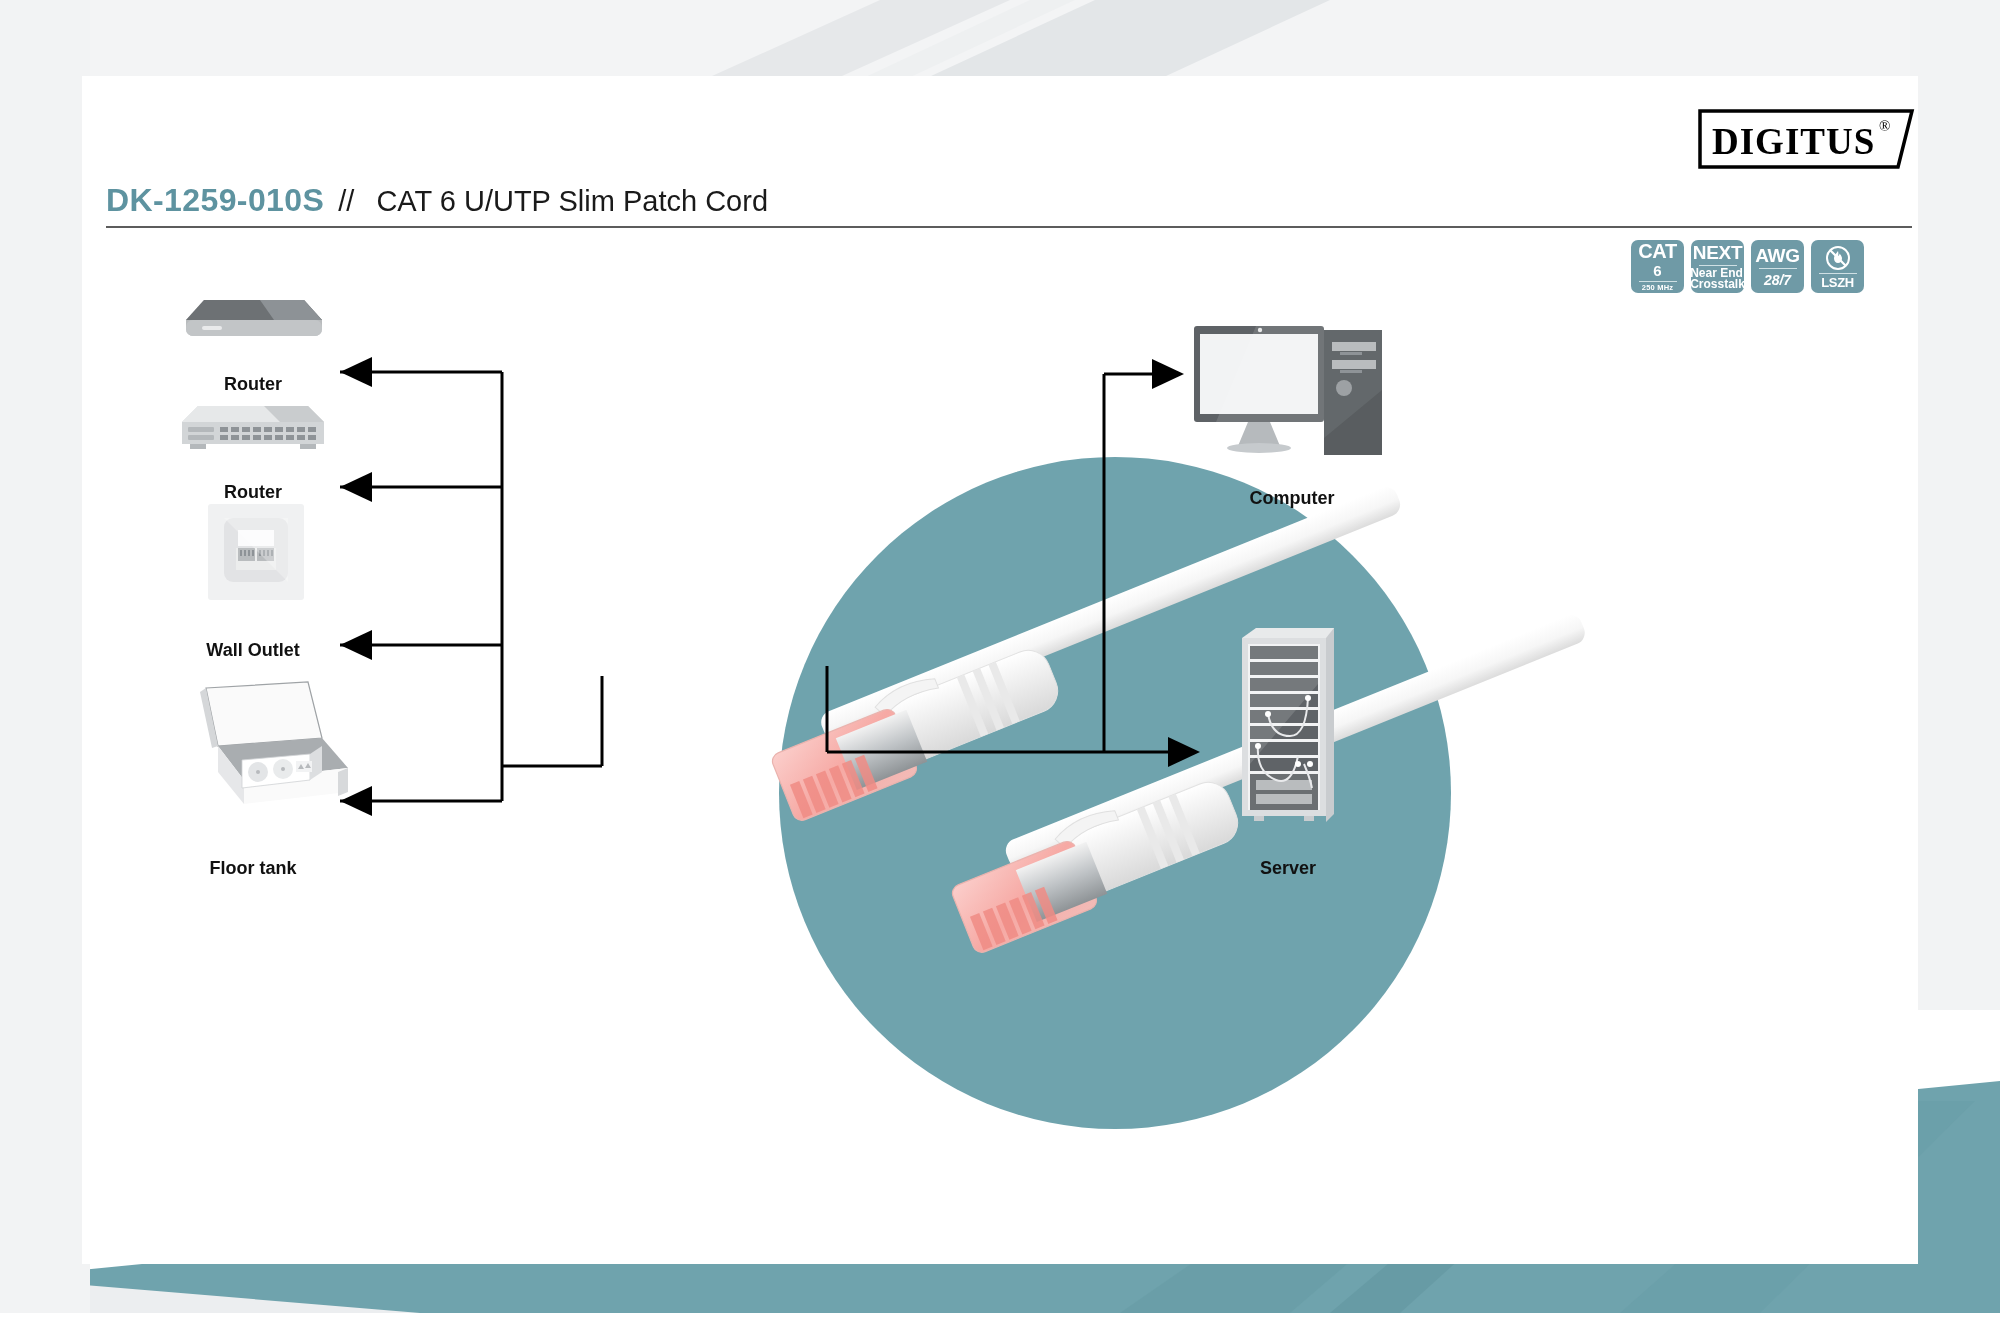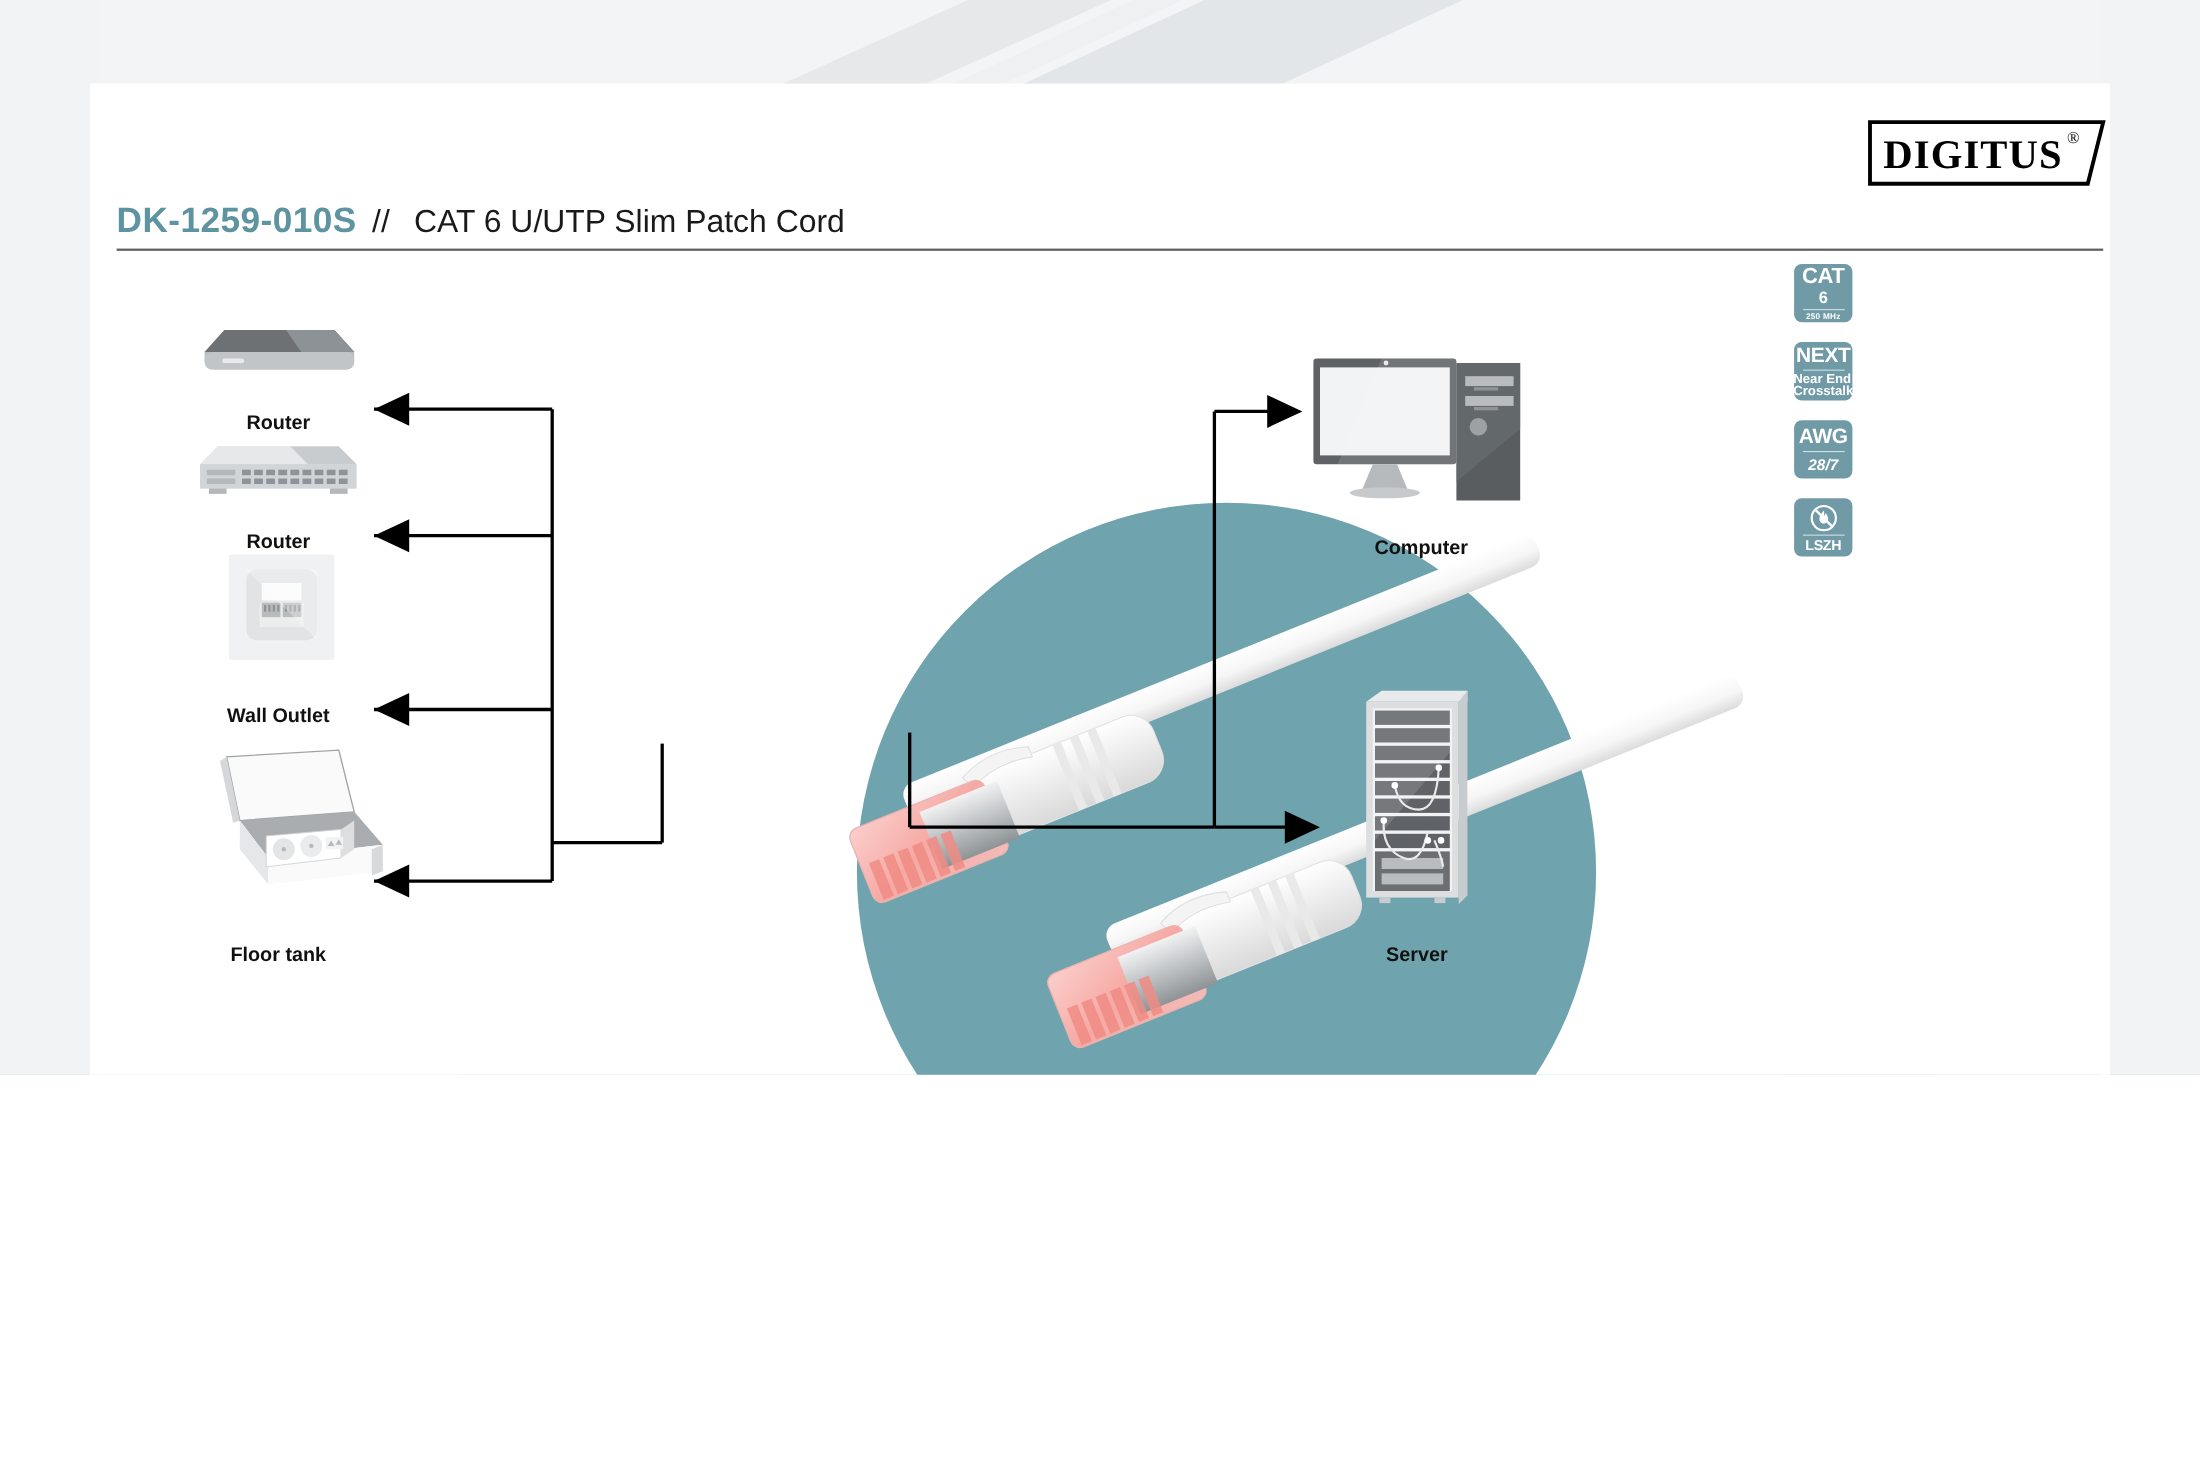--- a/index.html
+++ b/index.html
@@ -1,21 +1,21 @@
 <!DOCTYPE html>
 <html><head>
 <meta charset="utf-8">
 <style>
   html,body{margin:0;padding:0;}
   body{
     width:2000px;height:1333px;overflow:hidden;
     font-family:"Liberation Sans", sans-serif;
     background:#ffffff;
   }
-  .stage{position:relative;width:2000px;height:977px;overflow:hidden;background:#ffffff;}
+  .stage{position:relative;width:2000px;height:1313px;overflow:hidden;background:#ffffff;}
 
   
   .bg-top{position:absolute;left:0;top:0;width:2000px;height:92px;background:#f3f4f5;}
   .bg-stripe{position:absolute;background:#e8eaeb;}
   .bg-bottom-wedge{position:absolute;left:0;bottom:0;width:2000px;height:330px;overflow:hidden;}
 
   
   .card{
     position:absolute;left:82px;top:76px;width:1836px;height:1188px;
     background:#ffffff;
@@ -39,21 +39,21 @@
     font-size:32px;font-weight:700;color:#5e93a0;letter-spacing:.4px;
     font-family:"Liberation Sans", sans-serif;
   }
   .title-rest{
     font-size:29px;color:#1a1a1a;font-weight:400;margin-left:14px;
     font-family:"Liberation Sans", sans-serif;
   }
   .title-rule{position:absolute;left:106px;top:226px;width:1806px;height:2px;background:#5c5c5c;}
 
   
-  .badges{position:absolute;left:1631px;top:240px;display:flex;gap:18px;align-items:flex-start;flex-direction:column;}
+  .badges{position:absolute;left:1631px;top:240px;display:flex;gap:7px;align-items:flex-start;}
   .badge{
     background:#6f9aa6;border-radius:7px;color:#ffffff;
     width:53px;height:53px;position:relative;
     display:flex;flex-direction:column;align-items:center;justify-content:center;
     line-height:1;
   }
   .badge .b-main{font-size:20px;font-weight:700;letter-spacing:-.3px;}
   .badge .b-sub{font-size:17px;font-weight:700;margin-top:2px;}
   .badge .b-rule{width:38px;height:1px;background:#cfe0e4;margin:3px 0 2px;}
   .badge .b-fine{font-size:7.5px;font-weight:700;letter-spacing:.2px;}

